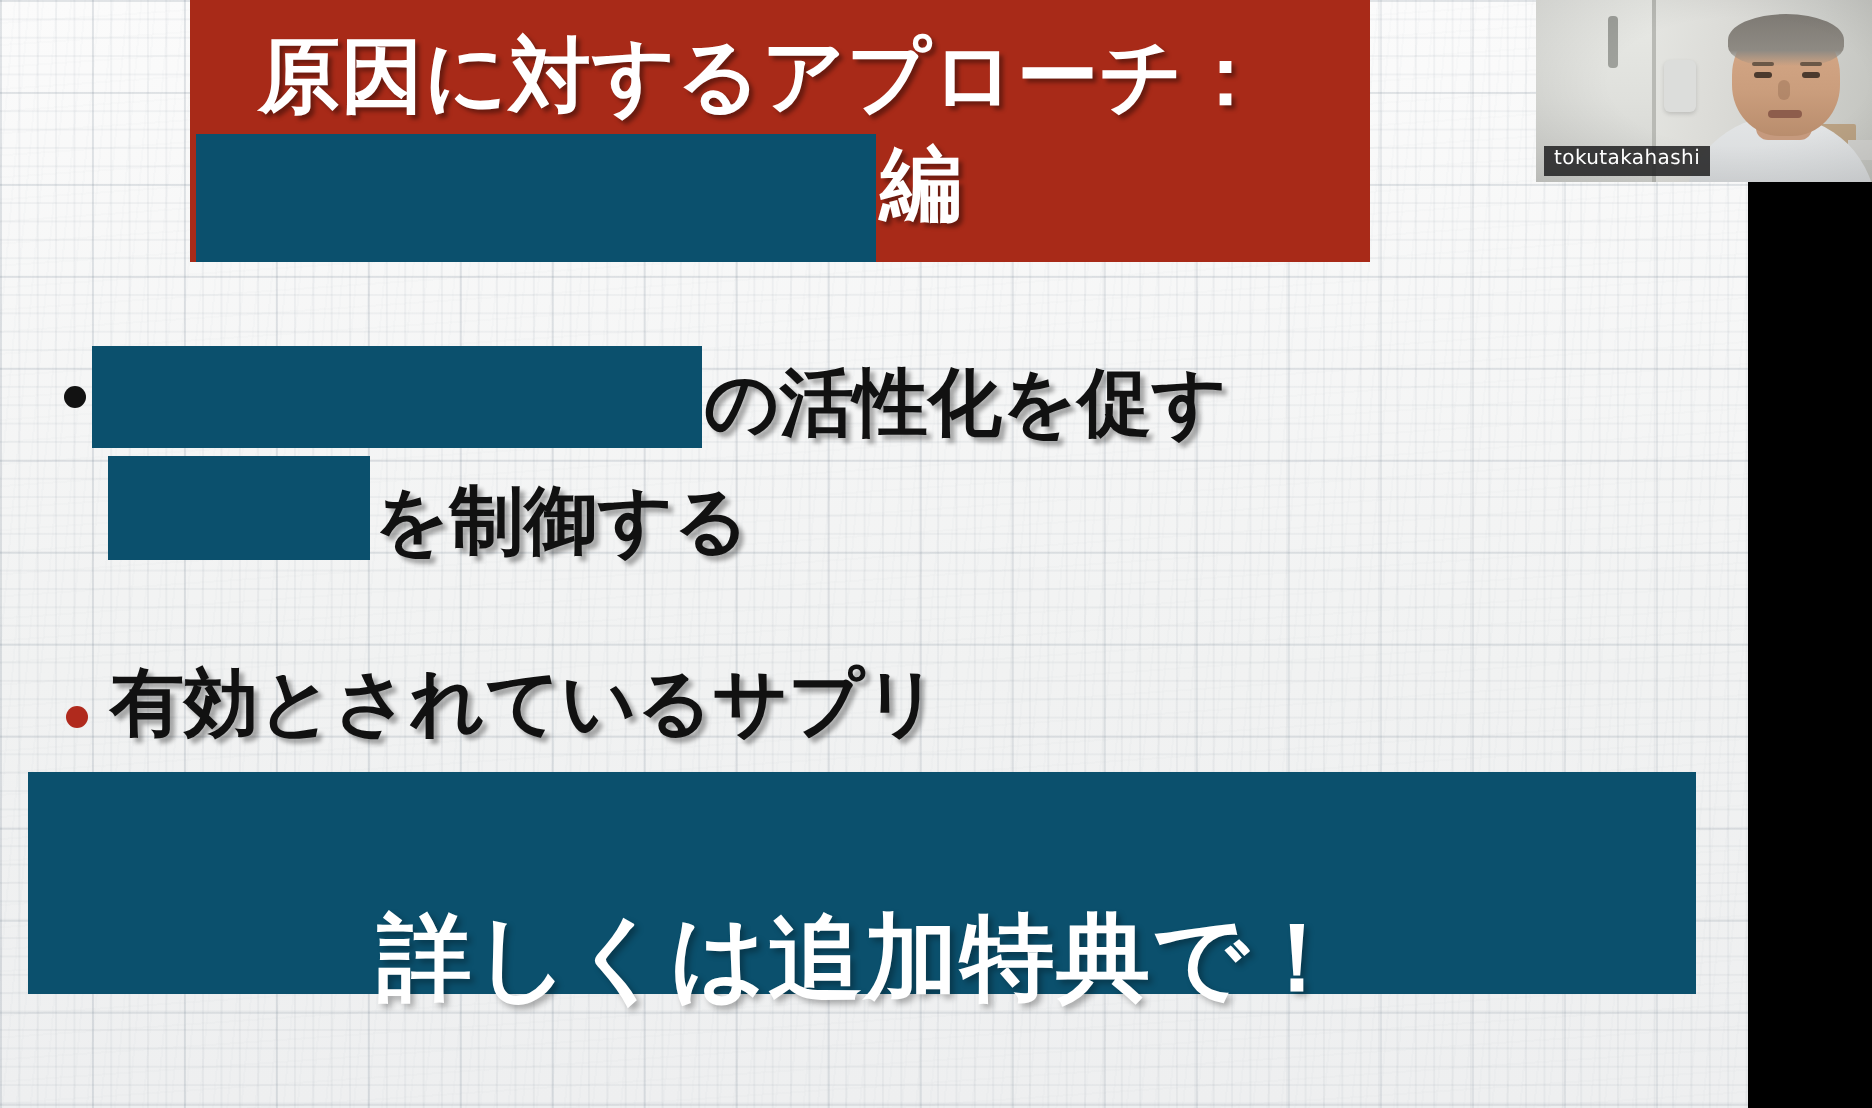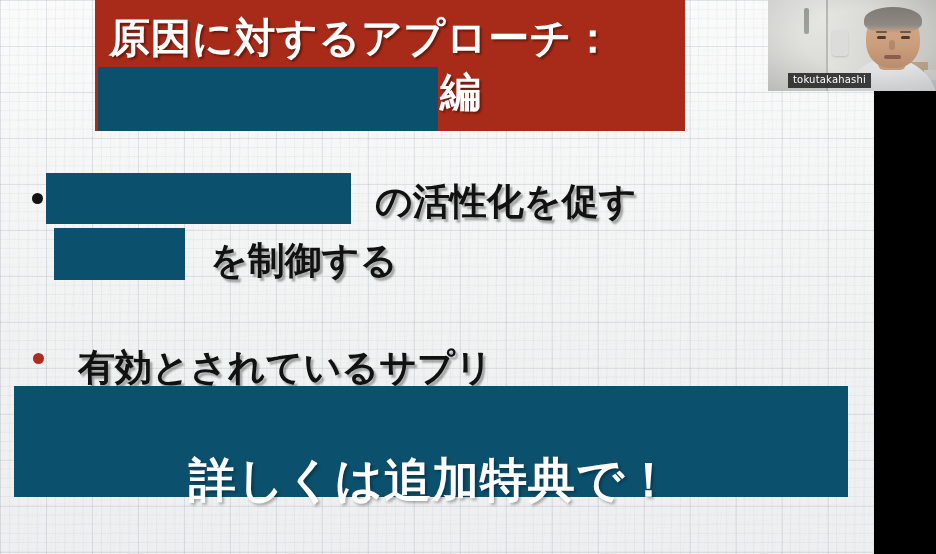--- a/index.html
+++ b/index.html
@@ -60,21 +60,21 @@
     position: absolute;
     left: 14px;
     color: #ffffff;
     font-weight: 700;
     font-size: 41px;
     line-height: 1;
     letter-spacing: 0.5px;
     white-space: nowrap;
     text-shadow: 2px 2px 2px rgba(0,0,0,0.38);
   }
-  .title-line-1 { top: 18px; }
+  .title-line-1 { top: 18px; margin-left: 20px; }
   .title-line-2 { top: 72px; }
 
   
   .redact {
     position: absolute;
     background: #0b506d;
   }
   .redact-title { left: 98px; top: 67px; width: 340px; height: 64px; }
   .redact-b1a   { left: 46px;  top: 173px; width: 305px; height: 51px; }
   .redact-b1b   { left: 54px;  top: 228px; width: 131px; height: 52px; }
@@ -94,21 +94,20 @@
   .dot-red   { background: #b02a1d; }
 
   .body-text {
     position: absolute;
     color: #111111;
     font-weight: 700;
     font-size: 37px;
     line-height: 1;
     white-space: nowrap;
     text-shadow: 2.5px 2.5px 2px rgba(0,0,0,0.32);
-    padding-left: 23px;
   }
 
   
   .cta-banner {
     position: absolute;
     left: 14px;
     top: 386px;
     width: 834px;
     height: 111px;
     background: #0b506d;
@@ -250,21 +249,21 @@
   }
   .cam-vignette {
     position: absolute;
     left: 0; top: 0;
     width: 168px; height: 91px;
     background: radial-gradient(ellipse at 60% 45%, rgba(0,0,0,0) 45%, rgba(0,0,0,0.12) 100%);
     pointer-events: none;
   }
   .cam-name {
     position: absolute;
-    left: 20px;
+    left: 4px;
     bottom: 3px;
     padding: 2px 5px 3px 5px;
     background: rgba(36,36,38,0.88);
     color: #ffffff;
     font-size: 10px;
     line-height: 1.05;
     font-weight: 400;
     letter-spacing: 0.2px;
     white-space: nowrap;
     max-width: 150px;
@@ -288,21 +287,21 @@
   <div class="bullet-row" style="left:0; top:0;">
     <span class="bullet-dot dot-black" style="left:32px; top:193px;"></span>
     <span class="body-text" style="left:352px; top:183px;">の活性化を促す</span>
     <span class="body-text" style="left:187px; top:242px;">を制御する</span>
   </div>
   <div class="redact redact-b1a"></div>
   <div class="redact redact-b1b"></div>
 
   <div class="bullet-row" style="left:0; top:0;">
     <span class="bullet-dot dot-red" style="left:33px; top:353px;"></span>
-    <span class="body-text" style="left:55px; top:349px;">有効とされているサプリ</span>
+    <span class="body-text" style="left:55px; top:333px;">有効とされているサプリ</span>
   </div>
 
   <div class="cta-banner">
     <div class="cta-text">詳しくは追加特典で！</div>
   </div>
 
   <div class="letterbox-right"></div>
 
   <div class="webcam">
     <div class="cam-wall"></div>

